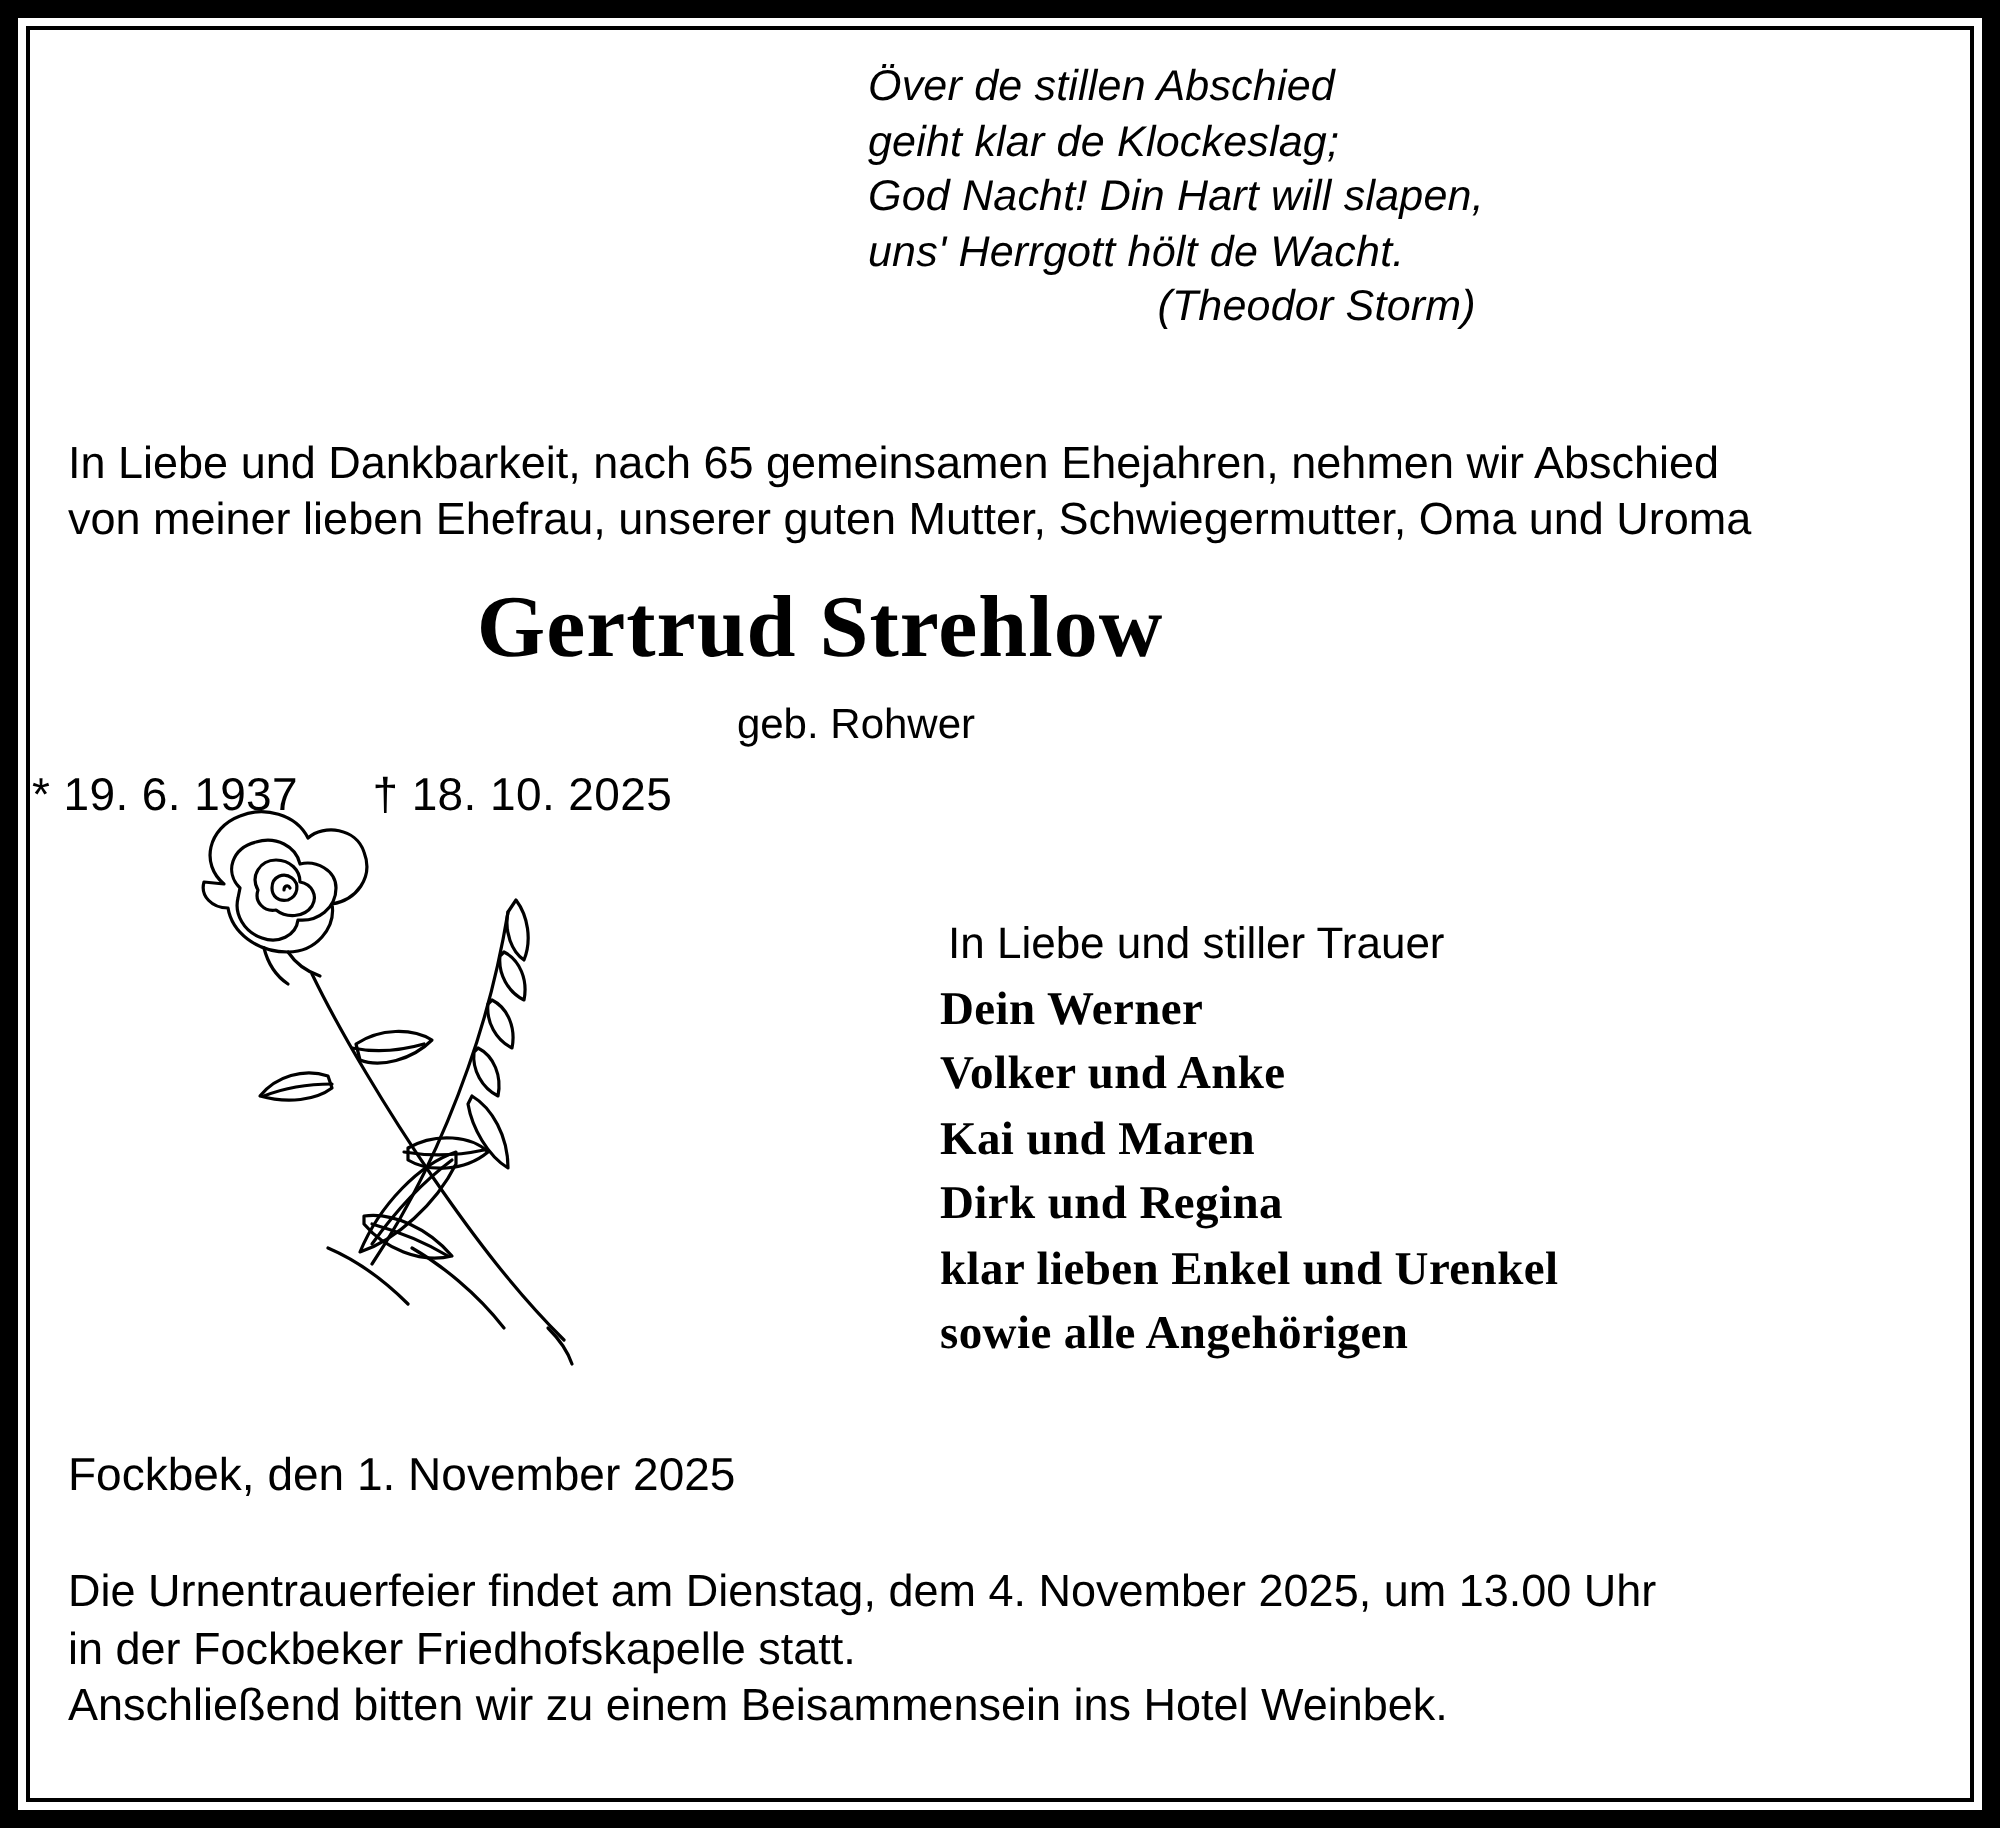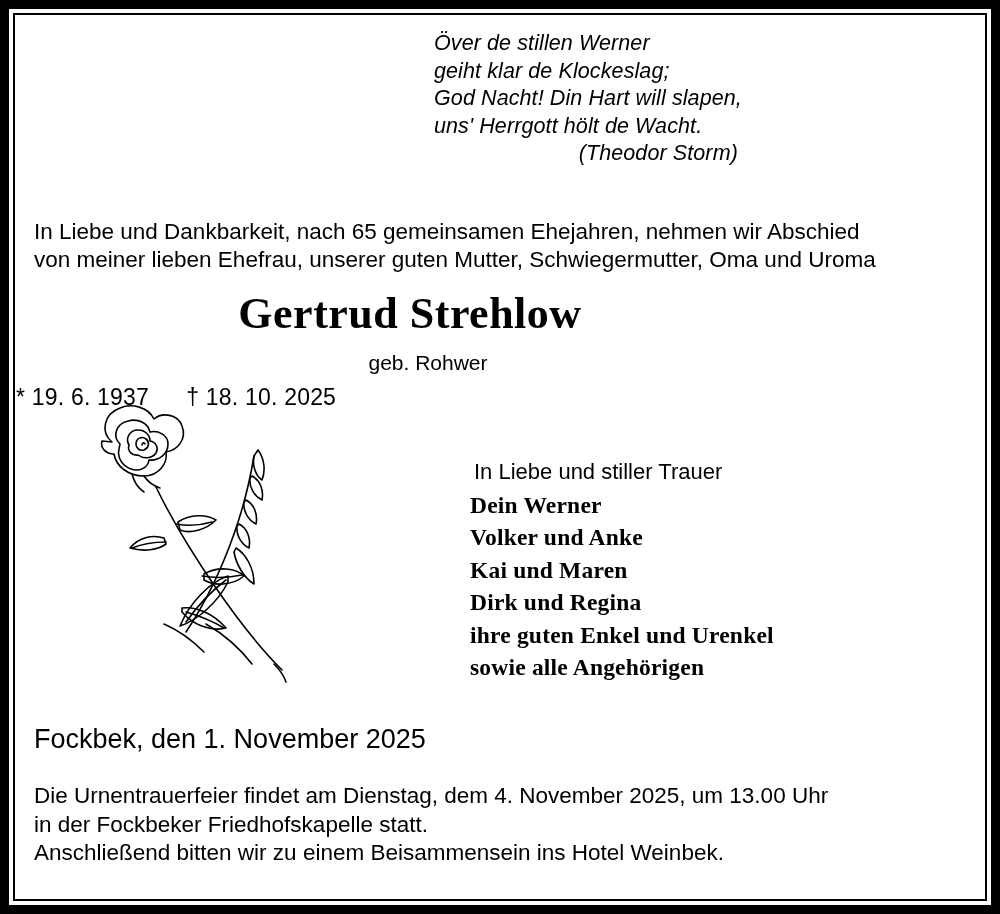--- a/index.html
+++ b/index.html
@@ -122,21 +122,21 @@
     font-size: 23.5px;
     letter-spacing: 0.2px;
     padding-left: 14px;
   }
 
   
   .placedate {
     position: absolute;
     left: 18px;
     top: 708px;
-    font-size: 27px;
+    font-size: 23px;
     text-align: right;
   }
 
   
   .ceremony {
     position: absolute;
     left: 18px;
     top: 766px;
     width: 938px;
     font-size: 22.5px;
@@ -158,21 +158,21 @@
 <body>
 
 <div class="page">
 
   <div class="frame-outer"></div>
   <div class="frame-inner"></div>
 
   <div class="content">
 
     <div class="poem">
-      <span class="line">Över de stillen Werner</span>
+      <span class="line">Över de stillen Abschied</span>
       <span class="line">geiht klar de Klockeslag;</span>
       <span class="line">God Nacht! Din Hart will slapen,</span>
       <span class="line">uns' Herrgott hölt de Wacht.</span>
       <span class="attrib">(Theodor Storm)</span>
     </div>
 
     <div class="intro">
       <span class="line">In Liebe und Dankbarkeit, nach 65 gemeinsamen Ehejahren, nehmen wir Abschied</span>
       <span class="line">von meiner lieben Ehefrau, unserer guten Mutter, Schwiegermutter, Oma und Uroma</span>
     </div>
@@ -184,21 +184,21 @@
       <span class="gap"></span>
       <span>† 18. 10. 2025</span>
     </div>
 
     <div class="mourners">
       <span class="head">In Liebe und stiller Trauer</span>
       <span class="fam">Dein Werner</span>
       <span class="fam">Volker und Anke</span>
       <span class="fam">Kai und Maren</span>
       <span class="fam">Dirk und Regina</span>
-      <span class="fam">ihre guten Enkel und Urenkel</span>
+      <span class="fam">klar lieben Enkel und Urenkel</span>
       <span class="fam">sowie alle Angehörigen</span>
     </div>
 
     <div class="rose">
       <svg width="230" height="300" viewBox="0 0 230 300" fill="none" stroke="#000000" stroke-width="1.6" stroke-linecap="round" stroke-linejoin="round">
 
         <path d="M26 54 C14 44 18 26 34 20 C46 15 62 19 68 31 C76 24 92 26 96 38 C101 51 92 62 80 64 C82 76 72 88 58 88 C42 88 30 78 28 66 C20 66 14 60 16 53 Z"></path>
         <path d="M34 56 C26 48 30 36 42 33 C52 30 62 35 64 44 C72 42 82 47 82 56 C82 66 73 73 63 72 C62 80 53 84 45 81 C36 78 31 69 33 61 Z"></path>
         <path d="M43 57 C39 50 44 42 52 42 C59 42 64 47 64 53 C70 54 73 60 70 65 C66 71 57 71 52 67 C46 68 41 63 43 57 Z"></path>
         <path d="M50 56 C50 50 56 48 60 51 C64 54 63 60 58 62 C53 63 50 60 50 56 Z"></path>

